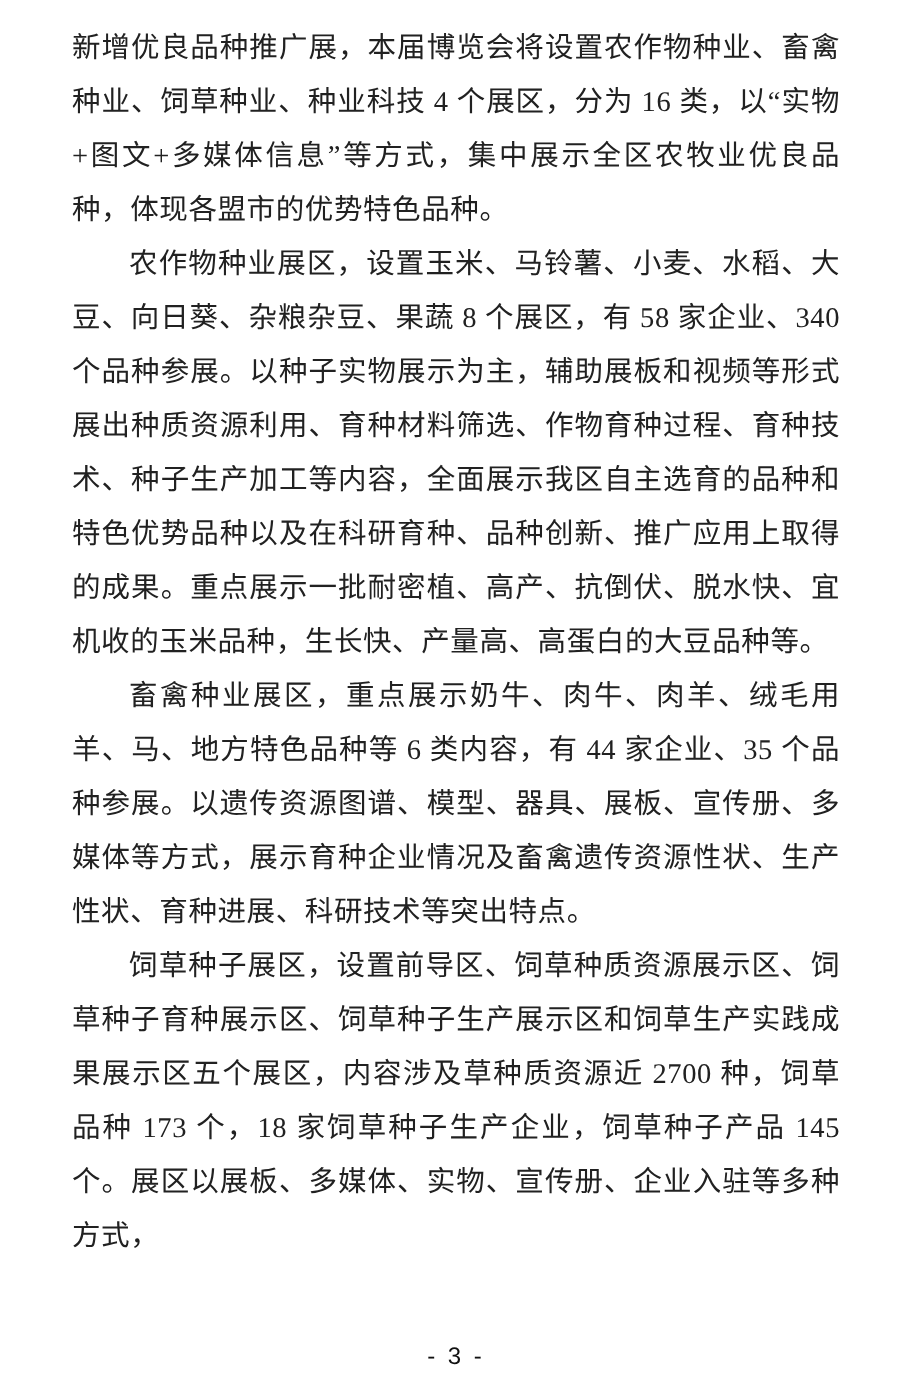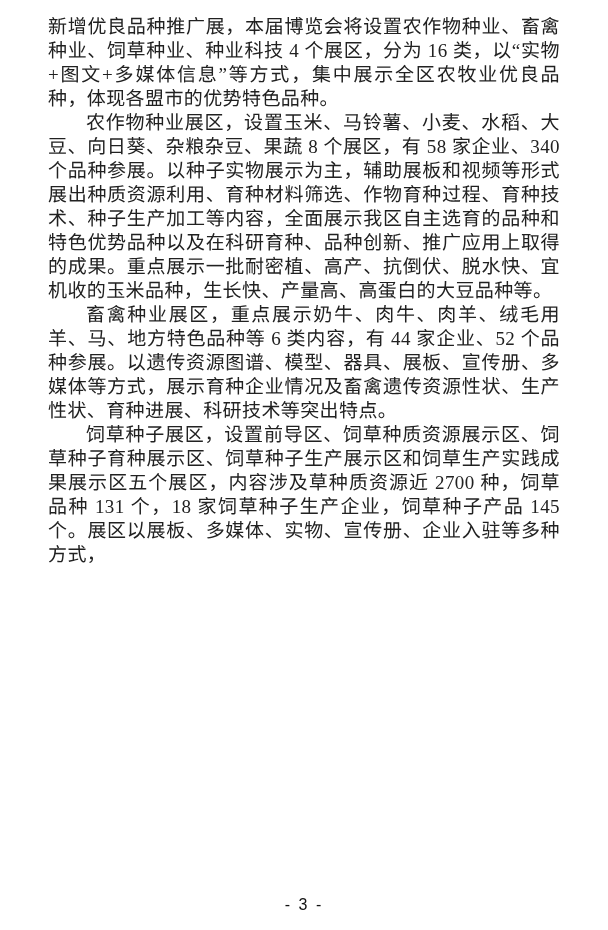--- a/index.html
+++ b/index.html
@@ -18,21 +18,21 @@
     box-sizing: border-box;
     width: 608px;
     height: 930px;
     background: #ffffff;
     padding: 15px 48px 0 48px;
     position: relative;
   }
   .para {
     margin: 0;
     font-size: 19px;
-    line-height: 24px;
+    line-height: 36px;
     color: #212121;
     text-align: justify;
     text-align-last: left;
     text-justify: inter-character;
     letter-spacing: 0.4px;
     word-break: break-all;
   }
   .para.indent {
     text-indent: 2em;
   }
@@ -47,17 +47,17 @@
     color: #111111;
     letter-spacing: 2px;
   }
 </style>
 </head>
 <body>
 
 <div class="page">
   <p class="para">新增优良品种推广展，本届博览会将设置农作物种业、畜禽种业、饲草种业、种业科技 4 个展区，分为 16 类，以“实物+图文+多媒体信息”等方式，集中展示全区农牧业优良品种，体现各盟市的优势特色品种。</p>
   <p class="para indent">农作物种业展区，设置玉米、马铃薯、小麦、水稻、大豆、向日葵、杂粮杂豆、果蔬 8 个展区，有 58 家企业、340 个品种参展。以种子实物展示为主，辅助展板和视频等形式展出种质资源利用、育种材料筛选、作物育种过程、育种技术、种子生产加工等内容，全面展示我区自主选育的品种和特色优势品种以及在科研育种、品种创新、推广应用上取得的成果。重点展示一批耐密植、高产、抗倒伏、脱水快、宜机收的玉米品种，生长快、产量高、高蛋白的大豆品种等。</p>
-  <p class="para indent">畜禽种业展区，重点展示奶牛、肉牛、肉羊、绒毛用羊、马、地方特色品种等 6 类内容，有 44 家企业、52 个品种参展。以遗传资源图谱、模型、器具、展板、宣传册、多媒体等方式，展示育种企业情况及畜禽遗传资源性状、生产性状、育种进展、科研技术等突出特点。</p>
-  <p class="para indent">饲草种子展区，设置前导区、饲草种质资源展示区、饲草种子育种展示区、饲草种子生产展示区和饲草生产实践成果展示区五个展区，内容涉及草种质资源近 2700 种，饲草品种 131 个，18 家饲草种子生产企业，饲草种子产品 145 个。展区以展板、多媒体、实物、宣传册、企业入驻等多种方式，</p>
+  <p class="para indent">畜禽种业展区，重点展示奶牛、肉牛、肉羊、绒毛用羊、马、地方特色品种等 6 类内容，有 44 家企业、35 个品种参展。以遗传资源图谱、模型、器具、展板、宣传册、多媒体等方式，展示育种企业情况及畜禽遗传资源性状、生产性状、育种进展、科研技术等突出特点。</p>
+  <p class="para indent">饲草种子展区，设置前导区、饲草种质资源展示区、饲草种子育种展示区、饲草种子生产展示区和饲草生产实践成果展示区五个展区，内容涉及草种质资源近 2700 种，饲草品种 173 个，18 家饲草种子生产企业，饲草种子产品 145 个。展区以展板、多媒体、实物、宣传册、企业入驻等多种方式，</p>
 
   <div class="footer">- 3 -</div>
 </div>
 
 </body></html>

